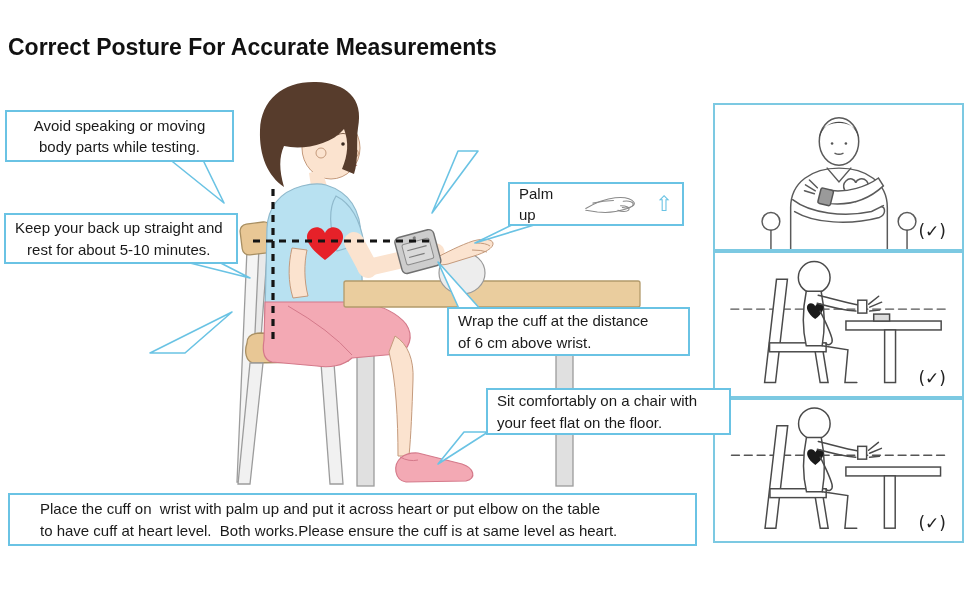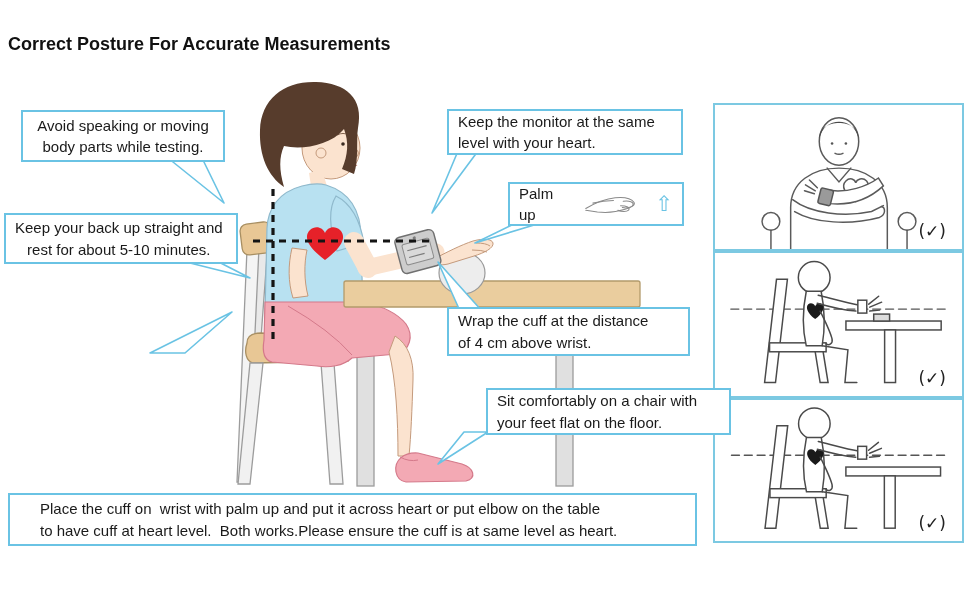--- a/index.html
+++ b/index.html
@@ -1,25 +1,25 @@
 <!DOCTYPE html>
 <html><head>
 <meta charset="utf-8">
 <style>
   html,body{margin:0;padding:0;background:#fff;}
   .stage{position:relative;width:970px;height:600px;background:#fff;overflow:hidden;
          font-family:"Liberation Sans",sans-serif;color:#1a1a1a;}
-  .title{position:absolute;left:8px;top:34px;margin:0;font-size:18px;font-weight:bold;color:#111;
+  .title{position:absolute;left:8px;top:34px;margin:0;font-size:23px;font-weight:bold;color:#111;
          letter-spacing:0;}
   .art{position:absolute;left:0;top:0;width:970px;height:600px;}
   .callout{position:absolute;box-sizing:border-box;background:#fff;border:2px solid #6ac3e4;
            display:flex;align-items:center;padding:4px 9px;z-index:3;}
   .ct{font-size:15px;line-height:1.42;white-space:pre-wrap;color:#1a1a1a;}
   .center{text-align:center;width:100%;}
-  .c1{left:21px;top:110px;width:204px;height:52px;justify-content:flex-start;}
+  .c1{left:5px;top:110px;width:229px;height:52px;justify-content:flex-start;}
   .c2{left:4px;top:213px;width:234px;height:51px;text-align:center;}
   .c3{left:4px;top:349px;width:228px;height:95px;}
   .c4{left:447px;top:109px;width:236px;height:46px;}
   .c5{left:508px;top:182px;width:176px;height:44px;gap:16px;}
   .c6{left:447px;top:307px;width:243px;height:49px;}
   .c7{left:445px;top:388px;width:245px;height:47px;margin-left:41px;}
   .cbottom{left:8px;top:493px;width:689px;height:53px;padding-left:30px;z-index:3;}
   .arrow{font-family:"DejaVu Sans",sans-serif;font-size:21px;color:#6ac3e4;line-height:1;}
   .panel{position:absolute;left:713px;width:251px;box-sizing:border-box;background:#fff;
          border:2px solid #7cc9e2;z-index:2;}
@@ -111,41 +111,37 @@
     <span class="ct center">Avoid speaking or moving
 body parts while testing.</span>
   </div>
 
   <div class="callout c2">
     <span class="ct">Keep your back up straight and
 rest for about 5-10 minutes.</span>
   </div>
 
 
-  <div class="callout c4">
-    <span class="ct">Keep the monitor at the same
-level with your heart.</span>
-  </div>
 
   <div class="callout c5">
     <span class="ct">Palm up</span>
     <svg width="62" height="30" viewBox="0 0 62 30">
       <g fill="none" stroke="#8a8a8a" stroke-width="1.2" stroke-linecap="round">
         <path d="M 2,20 C 14,13 25,9 35,8 C 45,7 53,9 56,13 C 58,16 53,19 46,21 C 37,24 25,25 15,24 L 2,22"></path>
         <path d="M 44,12 C 51,11 56,13 55,16 C 54,19 48,20 43,19"></path>
         <path d="M 41,17 C 48,17 52,19 50,22 C 48,24 42,24 38,22"></path>
         <path d="M 10,14 C 18,12 26,11 33,11"></path>
       </g>
     </svg>
     <span class="arrow">⇧</span>
   </div>
 
   <div class="callout c6">
     <span class="ct">Wrap the cuff at the distance
-of 4 cm above wrist.</span>
+of 6 cm above wrist.</span>
   </div>
 
   <div class="callout c7">
     <span class="ct">Sit comfortably on a chair with
 your feet flat on the floor.</span>
   </div>
 
   <div class="callout cbottom">
     <span class="ct">Place the cuff on  wrist with palm up and put it across heart or put elbow on the table
 to have cuff at heart level.  Both works.Please ensure the cuff is at same level as heart.</span>

